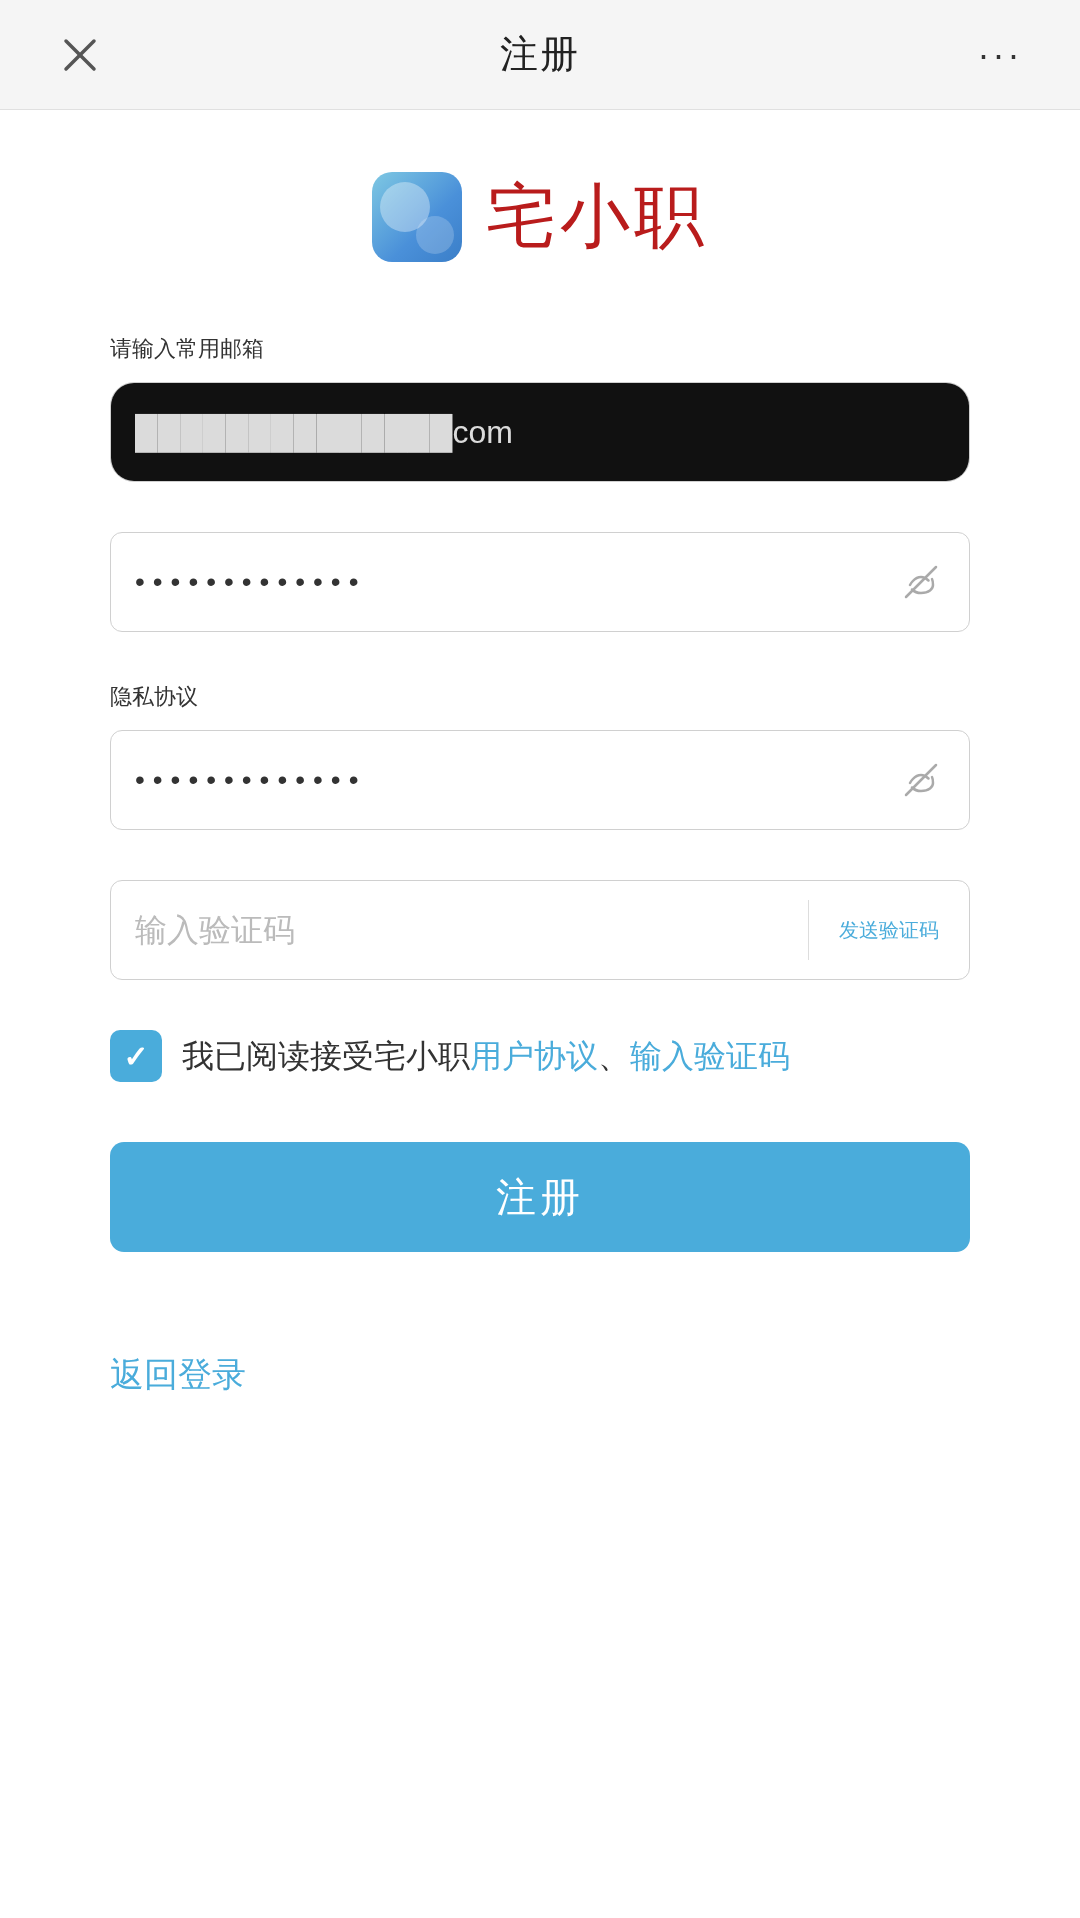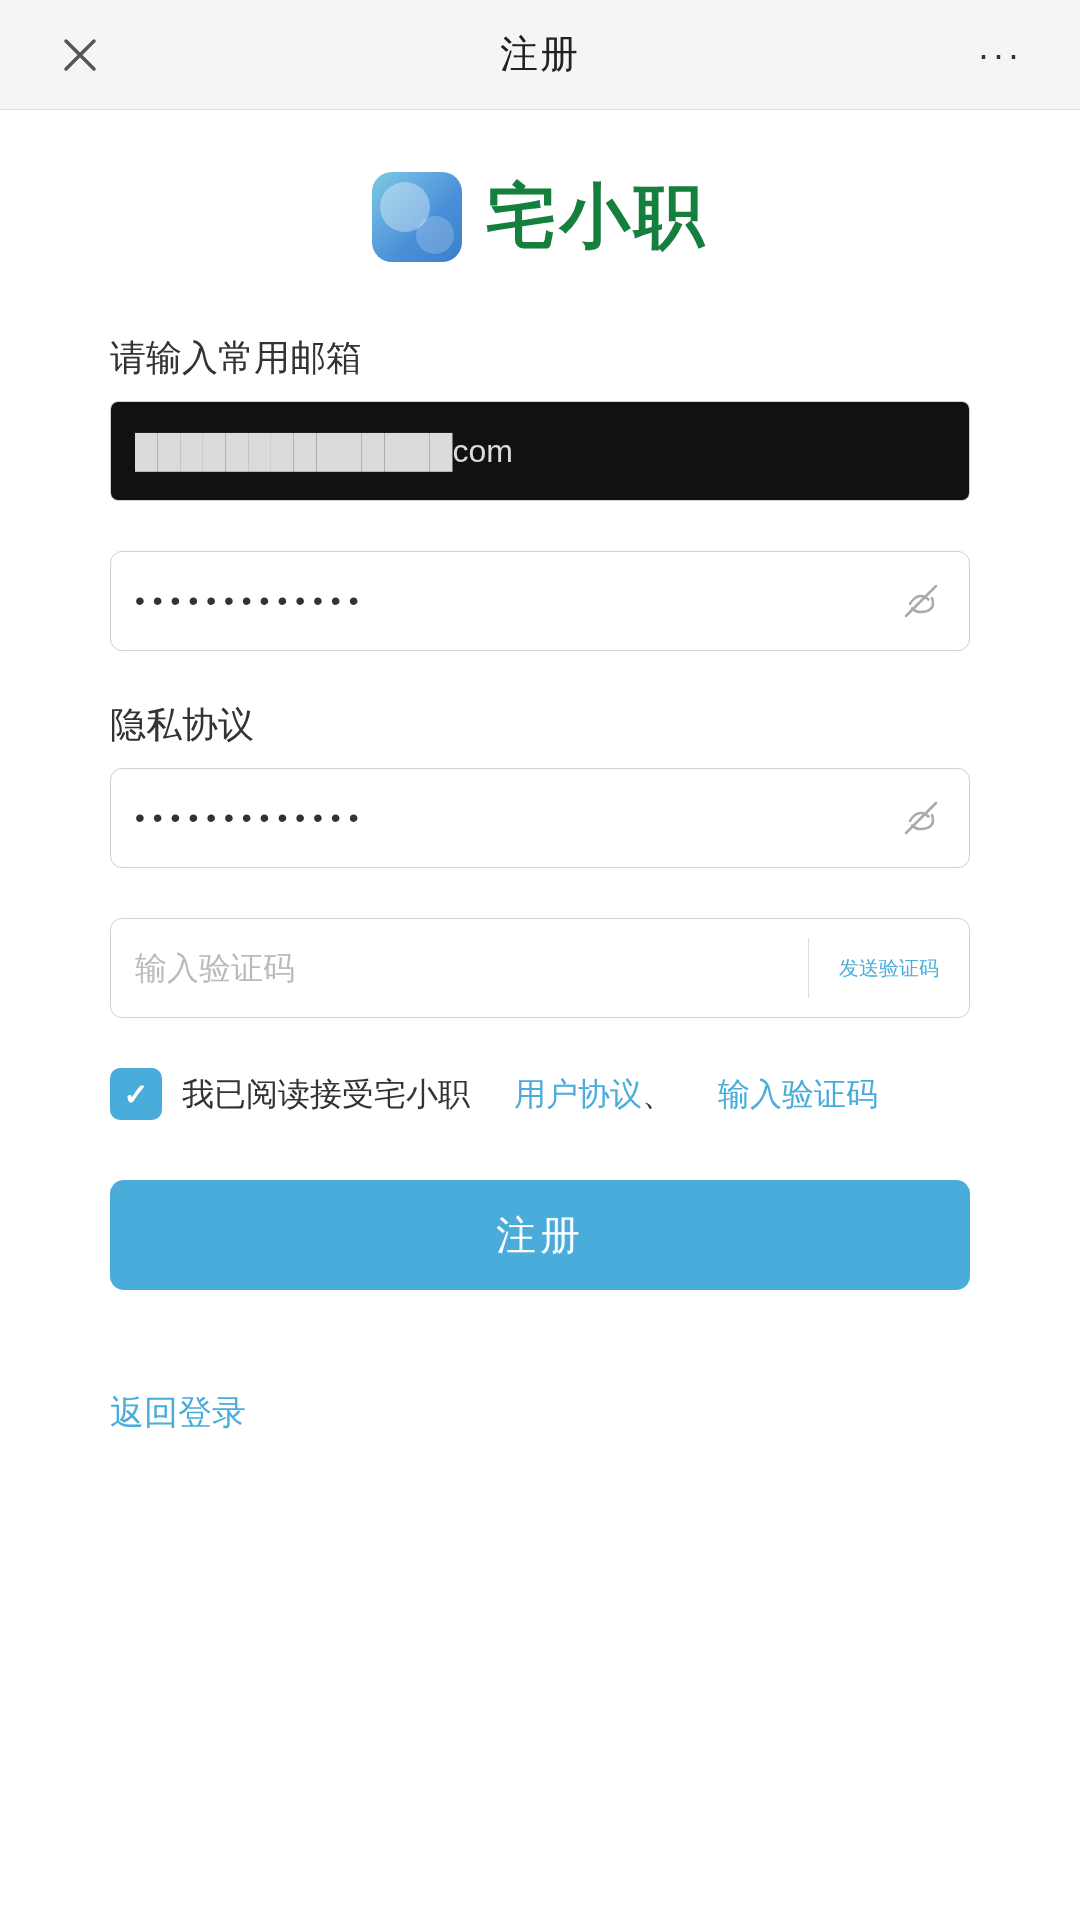--- a/index.html
+++ b/index.html
@@ -100,47 +100,47 @@
       bottom: 8px;
       right: 8px;
       width: 38px;
       height: 38px;
       background: rgba(255,255,255,0.2);
       border-radius: 50%;
     }
 
     .logo-text {
       font-size: 70px;
-      color: #15803d;
-      font-weight: 700;
+      color: #b91c1c;
+      font-weight: 400;
       letter-spacing: 4px;
     }
 
     
     .form-section {
       margin-bottom: 50px;
     }
 
     .field-label {
-      font-size: 36px;
+      font-size: 22px;
       color: #333;
       margin-bottom: 18px;
       font-weight: 400;
     }
 
     .input-wrapper {
       position: relative;
       width: 100%;
     }
 
     .email-input-filled {
       width: 100%;
       height: 100px;
       border: 1.5px solid #d0d0d0;
-      border-radius: 8px;
+      border-radius: 24px;
       background: #000;
       position: relative;
       overflow: hidden;
     }
 
     .email-redacted {
       width: 100%;
       height: 100%;
       background: #111;
       display: flex;
@@ -261,21 +261,20 @@
     .agreement-text {
       font-size: 32px;
       color: #333;
       line-height: 1.5;
     }
 
     .agreement-link {
       color: #4aacdb;
       text-decoration: none;
       cursor: pointer;
-      margin-left: 44px;
     }
 
     
     .register-btn {
       width: 100%;
       height: 110px;
       background: #4aacdb;
       border: none;
       border-radius: 14px;
       color: #fff;

